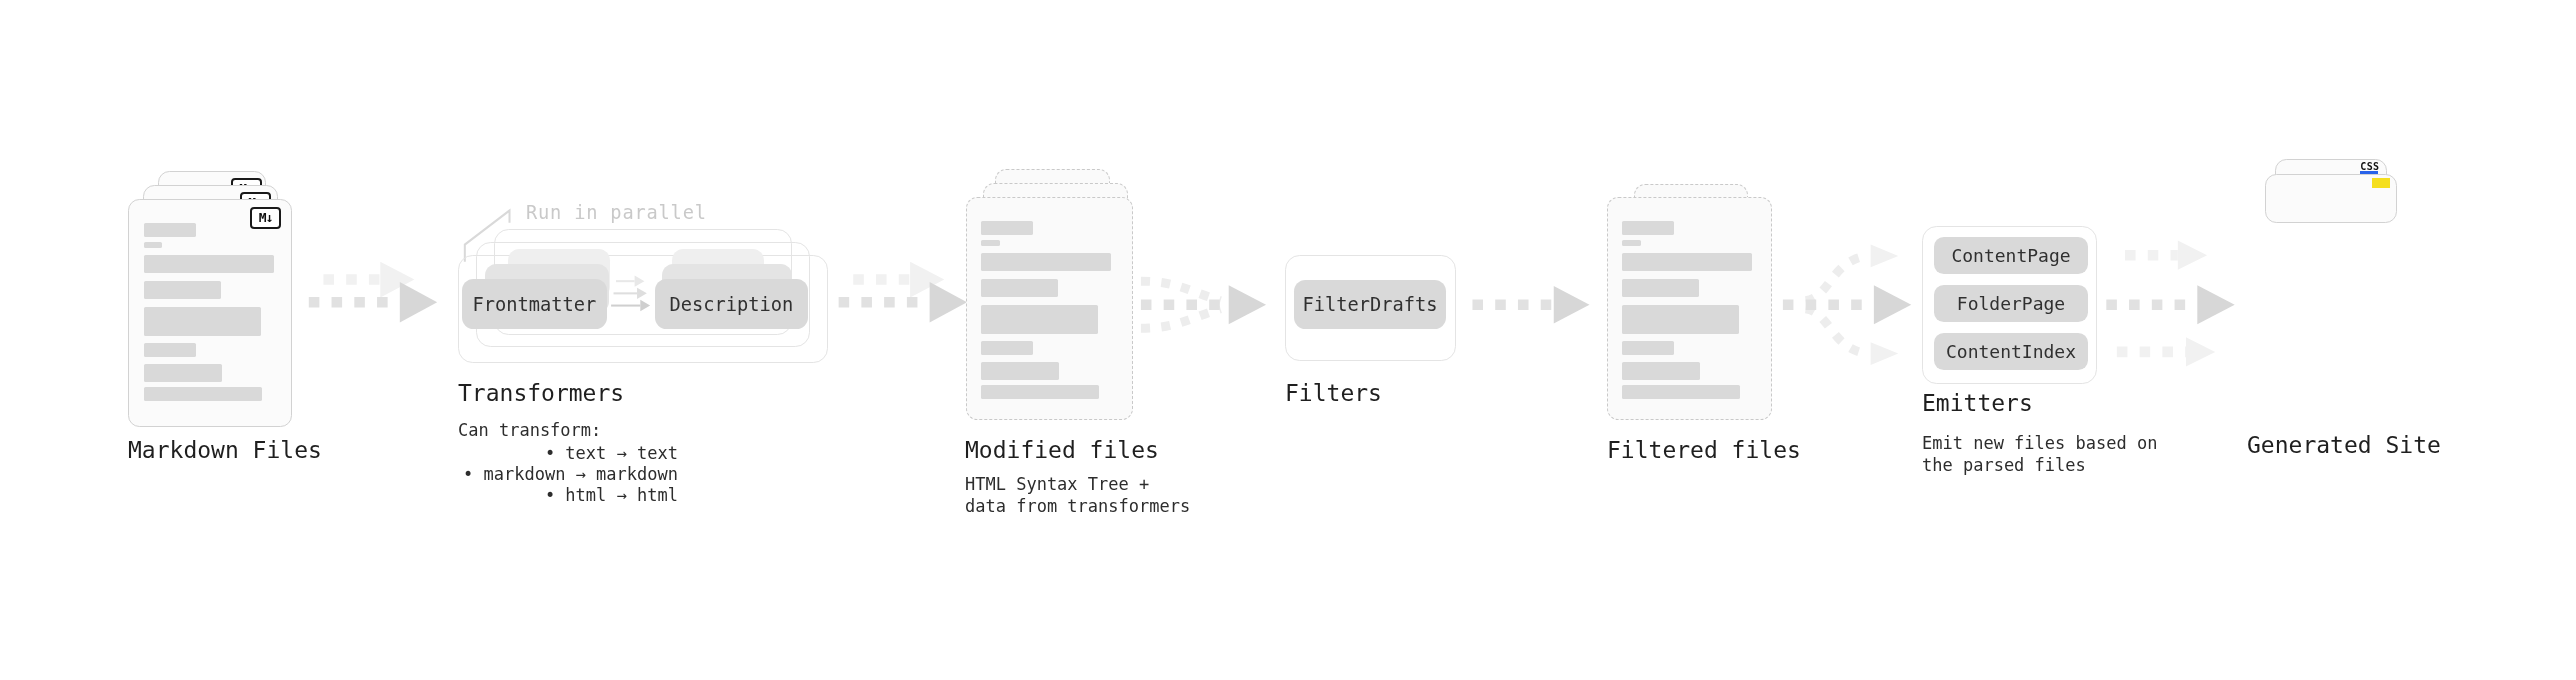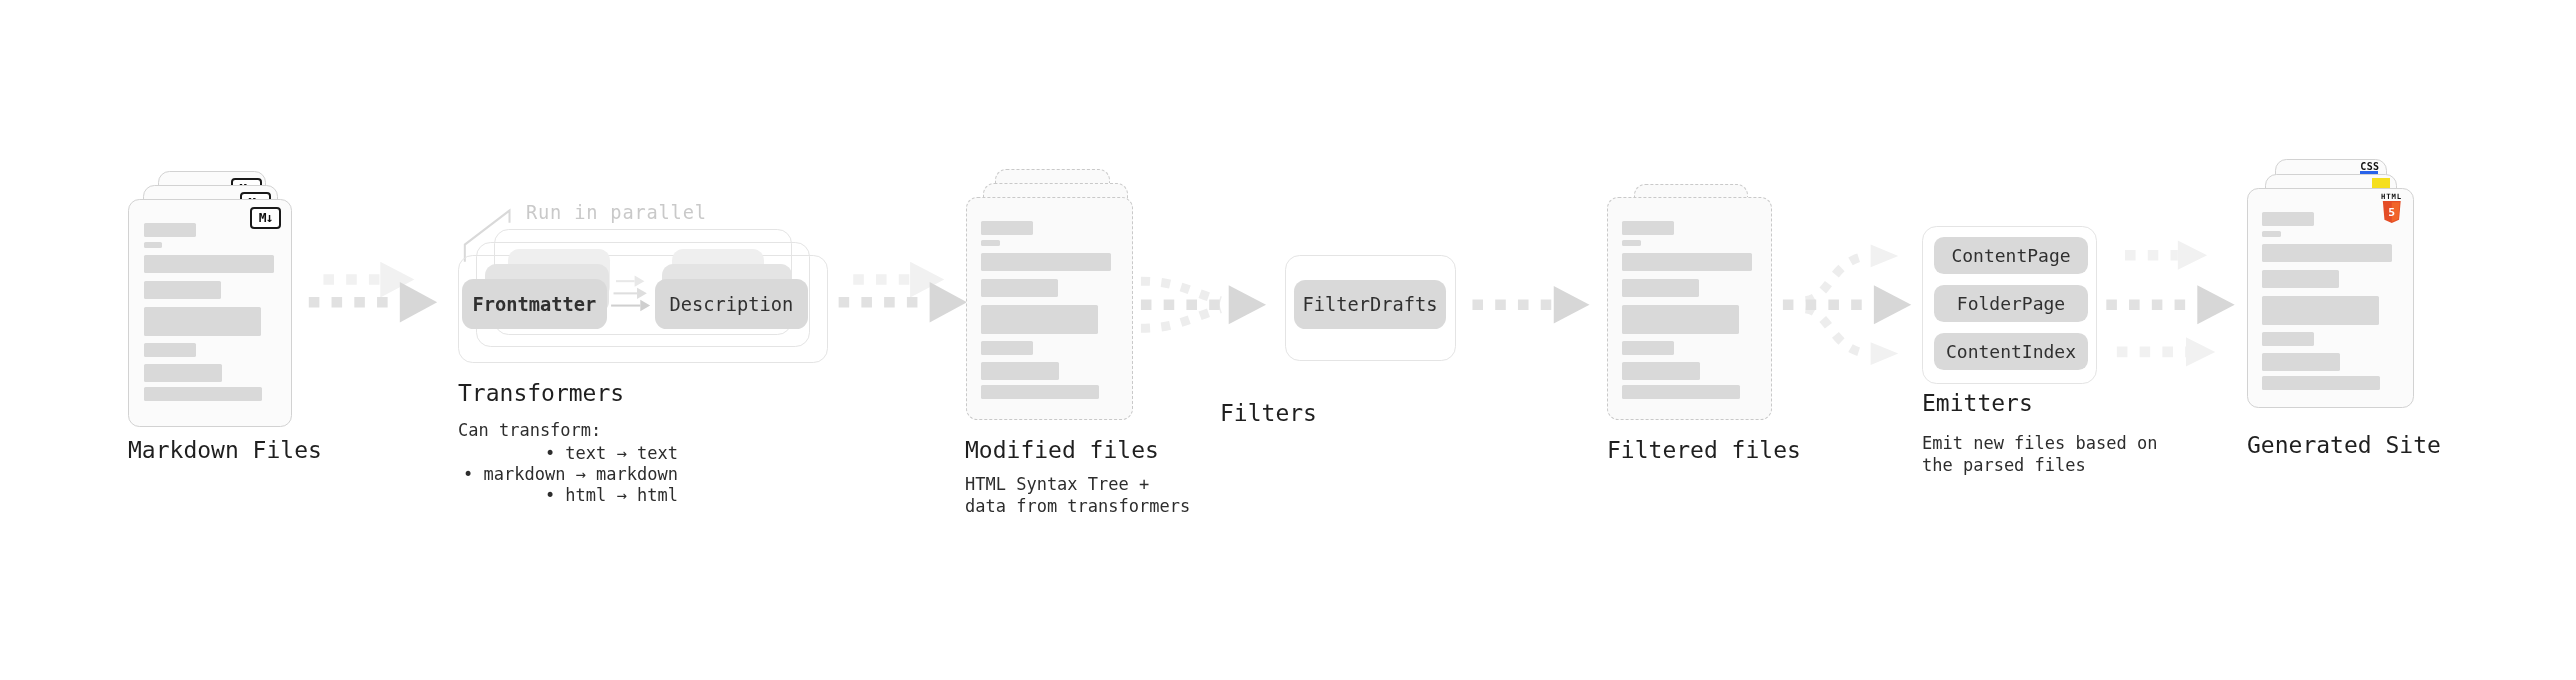--- a/index.html
+++ b/index.html
@@ -142,21 +142,21 @@
   <div class="h" style="left:128px;top:437px;">Markdown Files</div>
 
   <div class="note" style="left:526px;top:202px;">Run in parallel</div>
   <div class="tbox" style="left:494px;top:229px;width:298px;height:106px;"></div>
   <div class="tbox" style="left:476px;top:242px;width:334px;height:105px;"></div>
   <div class="tbox" style="left:458px;top:255px;width:370px;height:108px;"></div>
   <div class="ghost g2" style="left:508px;top:249px;width:102px;height:49px;"></div>
   <div class="ghost g2" style="left:672px;top:249px;width:92px;height:49px;"></div>
   <div class="ghost g1" style="left:485px;top:264px;width:124px;height:49px;"></div>
   <div class="ghost g1" style="left:662px;top:264px;width:130px;height:49px;"></div>
-  <div class="pill" style="left:462px;top:279px;width:145px;height:50px;font-weight:bold;">Frontmatter</div>
+  <div class="pill" style="left:462px;top:279px;width:145px;height:50px;">Frontmatter</div>
   <div class="pill" style="left:655px;top:279px;width:153px;height:50px;">Description</div>
   <div class="h" style="left:458px;top:380px;">Transformers</div>
   <div class="sub" style="left:458px;top:419px;">Can transform:</div>
   <div class="bullets" style="left:463px;top:443px;text-align:right;">
     <div>text → text</div>
     <div>markdown → markdown</div>
     <div>html → html</div>
   </div>
 
   <div class="stack" style="left:964px;top:169px;width:172px;height:254px;">
@@ -174,21 +174,21 @@
     </div>
   </div>
   <div class="h" style="left:965px;top:437px;">Modified files</div>
   <div class="sub" style="left:965px;top:473px;">
     <div>HTML Syntax Tree +</div>
     <div>data from transformers</div>
   </div>
 
   <div class="panel" style="left:1285px;top:255px;width:171px;height:106px;"></div>
   <div class="pill" style="left:1294px;top:280px;width:152px;height:49px;">FilterDrafts</div>
-  <div class="h" style="left:1220px;top:380px;margin-top:20px;">Filters</div>
+  <div class="h" style="left:1285px;top:380px;">Filters</div>
 
   <div class="stack" style="left:1605px;top:184px;width:171px;height:237px;">
     <div class="card dashed" style="left:29px;top:0;width:114px;height:41px;"></div>
     <div class="card dashed" style="left:1.6px;top:13px;width:165px;height:223px;padding-top:23px;">
       <div class="bar" style="width:52px;height:14px;"></div>
       <div class="bar" style="width:18.7px;height:5.7px;margin-top:4.9px;"></div>
       <div class="bar" style="width:130px;height:18px;margin-top:7.3px;"></div>
       <div class="bar" style="width:77px;height:18px;margin-top:8.1px;"></div>
       <div class="bar" style="width:117px;height:29px;margin-top:8.1px;"></div>
       <div class="bar" style="width:52px;height:14px;margin-top:6.5px;"></div>
@@ -211,35 +211,17 @@
   <div class="stack" style="left:2245px;top:159px;width:172px;height:250px;">
     <div class="card" style="left:30px;top:0;width:112px;height:49px;">
       <div class="css-chip" style="right:6.5px;top:3.3px;">
         <div class="t">CSS</div>
         <div class="u"></div>
       </div>
     </div>
     <div class="card" style="left:20.3px;top:14.6px;width:132px;height:49px;">
       <div class="js-chip" style="right:6.5px;top:3.3px;"></div>
     </div>
-    <div class="card" style="left:1.6px;top:29px;width:167px;height:220px;padding-top:23px;">
-      <div class="html5-chip" style="right:10.6px;top:4.1px;">
-        <div class="t">HTML</div>
-        <svg width="19.5" height="22" viewBox="0 0 24 27">
-          <polygon points="1,0 23,0 21,23 12,27 3,23" fill="#e44d26"></polygon>
-          <polygon points="12,1.5 21.8,1.5 20.2,22.2 12,25.6" fill="#f16529"></polygon>
-          <text x="12" y="18.5" text-anchor="middle" font-size="14" font-weight="bold" fill="#ffffff" font-family="DejaVu Sans Mono, monospace">5</text>
-        </svg>
-      </div>
-      <div class="bar" style="width:52px;height:14px;"></div>
-      <div class="bar" style="width:18.7px;height:5.7px;margin-top:4.9px;"></div>
-      <div class="bar" style="width:130px;height:18px;margin-top:7.3px;"></div>
-      <div class="bar" style="width:77px;height:18px;margin-top:8.1px;"></div>
-      <div class="bar" style="width:117px;height:29px;margin-top:8.1px;"></div>
-      <div class="bar" style="width:52px;height:14px;margin-top:6.5px;"></div>
-      <div class="bar" style="width:78px;height:18px;margin-top:7.3px;"></div>
-      <div class="bar" style="width:118px;height:14px;margin-top:4.9px;"></div>
-    </div>
   </div>
   <div class="h" style="left:2247px;top:432px;">Generated Site</div>
 
 </div>
 
 
 </body></html>

